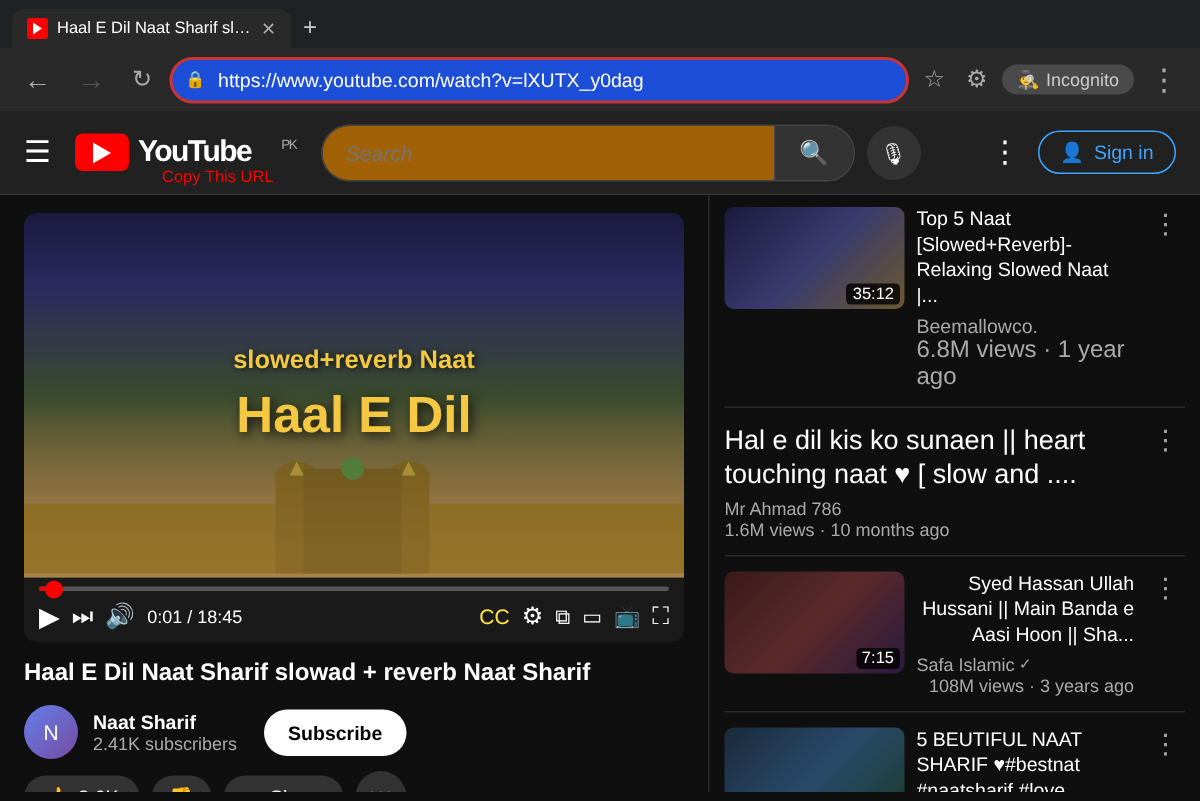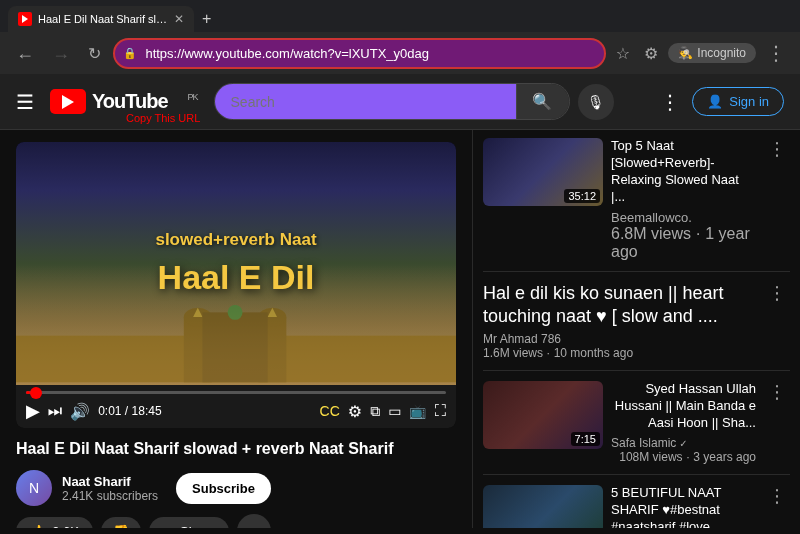--- a/index.html
+++ b/index.html
@@ -24,45 +24,45 @@
   </div>
   <button style="background:none;border:none;color:#ccc;font-size:16px;cursor:pointer;padding:2px 8px;margin-bottom:2px;">+</button>
 </div>
 
 <div style="background:#292929; height:42px; display:flex; align-items:center; padding:0 10px; gap:6px;">
   <button style="background:none;border:none;color:#aaa;font-size:18px;cursor:pointer;padding:4px 6px;border-radius:50%;">←</button>
   <button style="background:none;border:none;color:#555;font-size:18px;cursor:pointer;padding:4px 6px;border-radius:50%;">→</button>
   <button style="background:none;border:none;color:#aaa;font-size:16px;cursor:pointer;padding:4px 6px;border-radius:50%;">↻</button>
   <div style="flex:1;position:relative;">
     <span style="position:absolute;left:10px;top:50%;transform:translateY(-50%);color:#aaa;font-size:11px;">🔒</span>
-    <input type="text" style="width: 100%; background: #701a75; border: 2px solid rgb(204, 51, 51); border-radius: 20px; padding: 6px 32px 6px 30px; font-size: 13px; color: rgb(255, 255, 255); outline: none;" value="https://www.youtube.com/watch?v=lXUTX_y0dag">
+    <input type="text" style="width: 100%; background: #1d4ed8; border: 2px solid rgb(204, 51, 51); border-radius: 20px; padding: 6px 32px 6px 30px; font-size: 13px; color: rgb(255, 255, 255); outline: none;" value="https://www.youtube.com/watch?v=lXUTX_y0dag">
   </div>
   <span style="color:#aaa;font-size:16px;cursor:pointer;padding:4px;">☆</span>
   <span style="color:#aaa;font-size:16px;cursor:pointer;padding:4px;">⚙</span>
   <div style="background:#4a4a4a;border-radius:12px;padding:3px 10px;font-size:12px;color:#ccc;display:flex;align-items:center;gap:4px;">
     <span>🕵</span>
     <span>Incognito</span>
   </div>
   <span style="color:#aaa;font-size:20px;cursor:pointer;padding:4px;">⋮</span>
 </div>
 
 <div style="background:#212121;height:56px;display:flex;align-items:center;padding:0 16px;gap:16px;border-bottom:1px solid #333;position:relative;">
   <span style="font-size:20px;cursor:pointer;color:#fff;">☰</span>
   <div style="display:flex;align-items:center;gap:6px;cursor:pointer;">
     <div style="width:36px;height:25px;background:#ff0000;border-radius:5px;display:flex;align-items:center;justify-content:center;">
       <div style="width:0;height:0;border-left:12px solid white;border-top:7px solid transparent;border-bottom:7px solid transparent;"></div>
     </div>
     <span style="font-size:20px;font-weight:bold;color:#fff;letter-spacing:-1px;">
       <span>YouTube</span><sup style="font-size:9px;color:#aaa;font-weight:normal;padding-left:20px;">PK</sup>
     </span>
   </div>
-  <span style="position:absolute;left:126px;top:38px;font-size:11px;color:#f00;cursor:pointer;">Copy This URL</span>
+  <span style="position:absolute;left:108px;top:38px;font-size:11px;color:#f00;cursor:pointer;">Copy This URL</span>
   <div style="flex:1;display:flex;align-items:center;max-width:400px;">
     <div style="display:flex;flex:1;border:1px solid #444;border-radius:20px;overflow:hidden;">
-      <input type="text" style="flex: 1 1 0%; background: #8b5cf6; border: none; padding: 8px 16px; font-size: 14px; color: rgb(255, 255, 255); outline: none;" placeholder="Search">
+      <input type="text" style="flex: 1 1 0%; background: #a16207; border: none; padding: 8px 16px; font-size: 14px; color: rgb(255, 255, 255); outline: none; font-style: italic;" placeholder="Search">
       <button style="background:#333;border:none;border-left:1px solid #444;padding:8px 16px;cursor:pointer;color:#fff;font-size:16px;">🔍</button>
     </div>
     <button style="background:#333;border:none;border-radius:50%;width:36px;height:36px;display:flex;align-items:center;justify-content:center;cursor:pointer;margin-left:8px;color:#fff;font-size:14px;">🎙</button>
   </div>
   <div style="margin-left:auto;display:flex;align-items:center;gap:12px;">
     <button style="background:none;border:none;color:#fff;font-size:20px;cursor:pointer;">⋮</button>
     <button style="background:none;border:1px solid #3ea6ff;border-radius:18px;padding:6px 14px;color:#3ea6ff;font-size:13px;cursor:pointer;display:flex;align-items:center;gap:6px;">
       <span>👤</span>
       <span>Sign in</span>
     </button>

